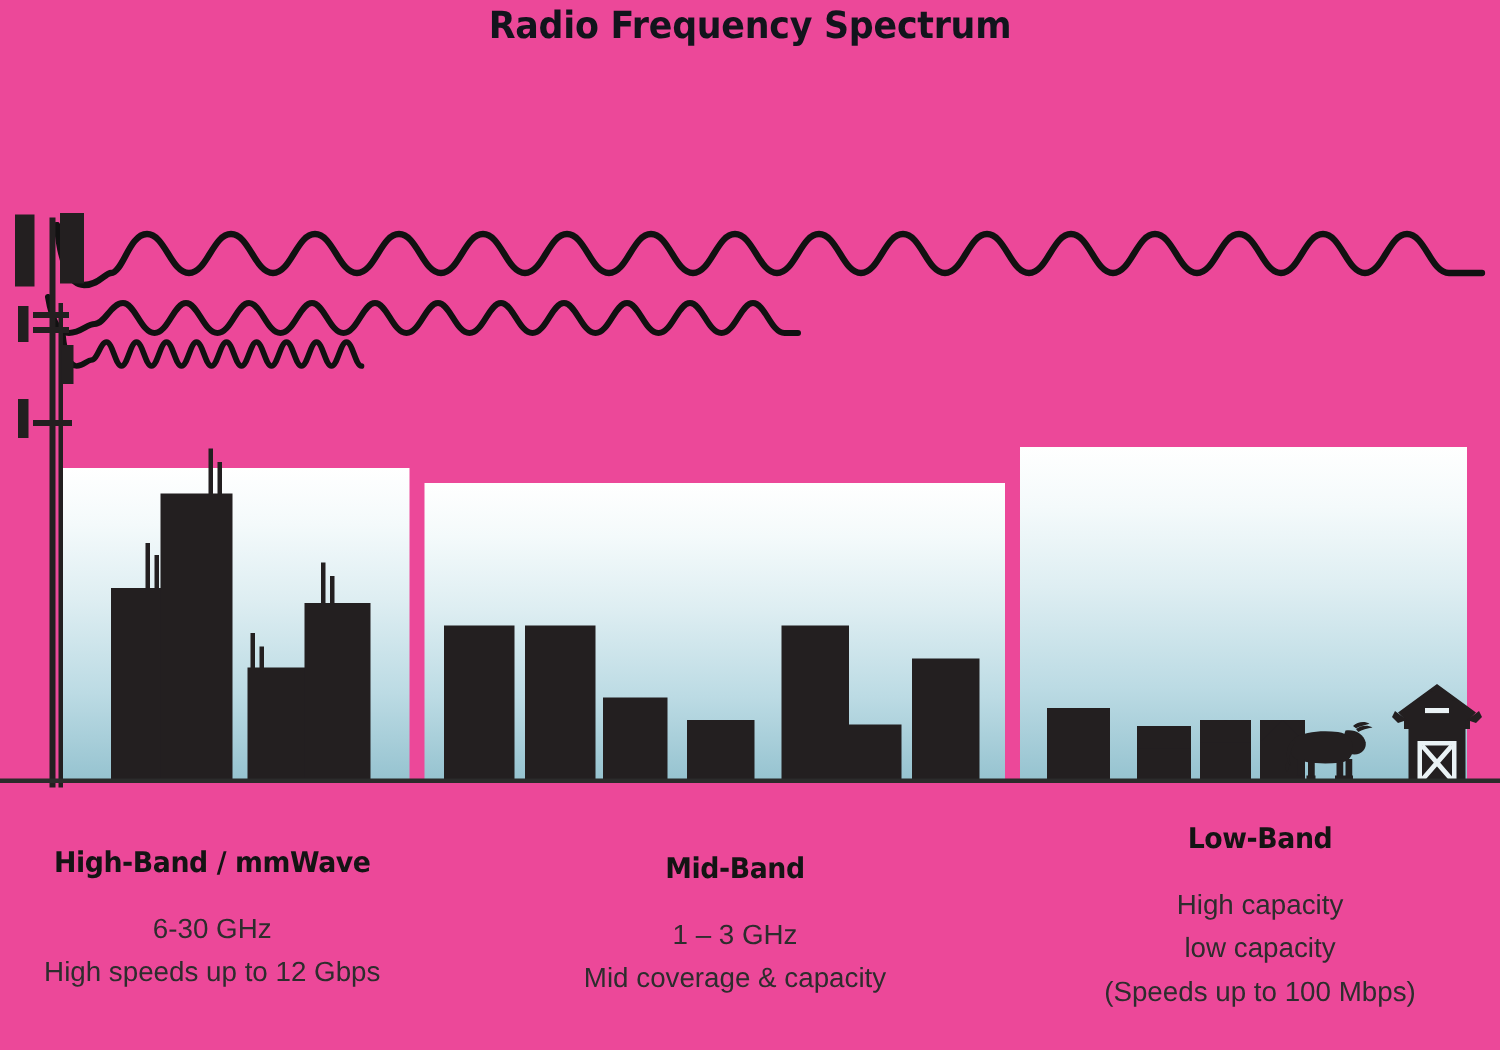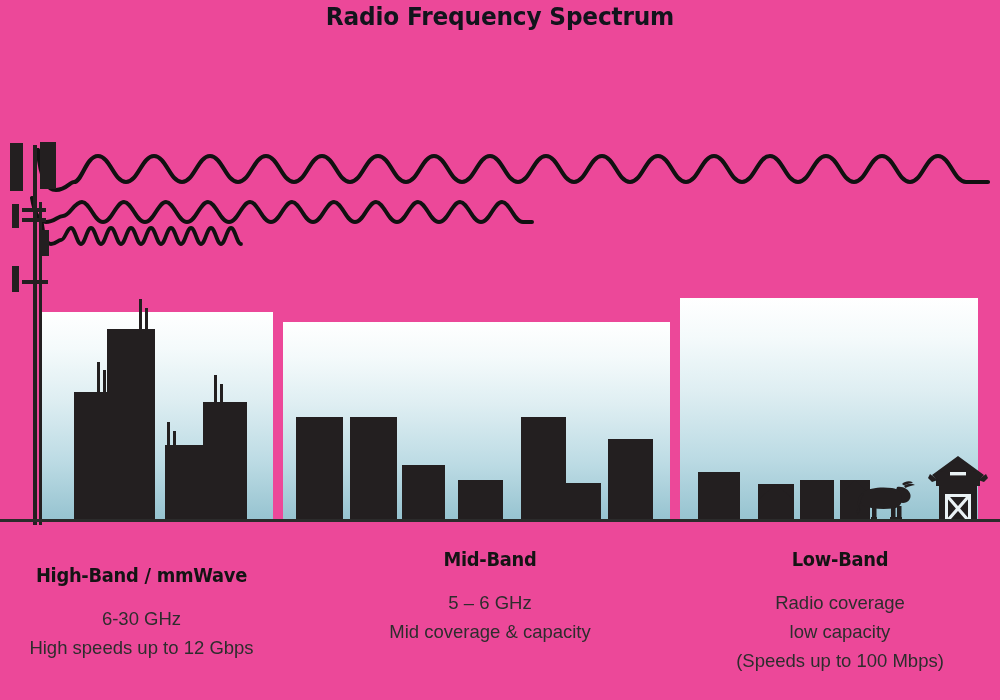--- a/index.html
+++ b/index.html
@@ -301,30 +301,30 @@
   <div id="ground-line"></div>
 
   <div class="band-block" style="left:0px; top:564px; width:283px;">
     <div class="band-title">High-Band / mmWave</div>
     <div class="band-lines">
       <div>6-30 GHz</div>
       <div>High speeds up to 12 Gbps</div>
     </div>
   </div>
 
-  <div class="band-block" style="left:330px; top:548px; width:320px;text-align:center;">
+  <div class="band-block" style="left:330px; top:568px; width:320px;text-align:center;">
     <div class="band-title">Mid-Band</div>
     <div class="band-lines">
-      <div>5 – 6 GHz</div>
+      <div>1 – 3 GHz</div>
       <div>Mid coverage &amp; capacity</div>
     </div>
   </div>
 
   <div class="band-block" style="left:680px; top:548px; width:320px;">
     <div class="band-title">Low-Band</div>
     <div class="band-lines">
-      <div>Radio coverage</div>
+      <div>High capacity</div>
       <div>low capacity</div>
       <div>(Speeds up to 100 Mbps)</div>
     </div>
   </div>
 
 </div>
 
 </body></html>

